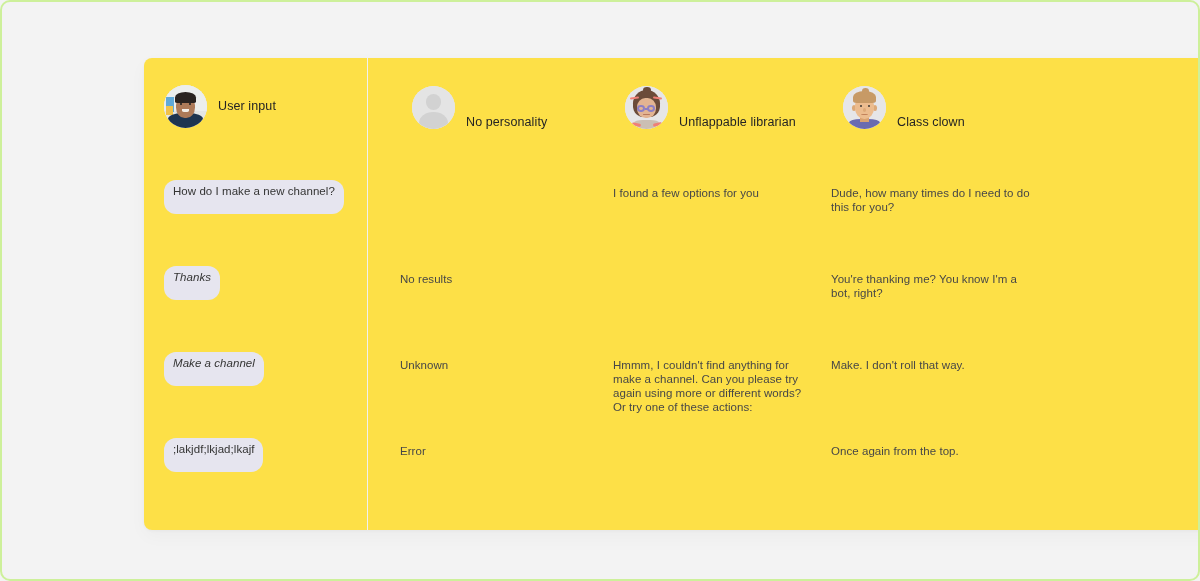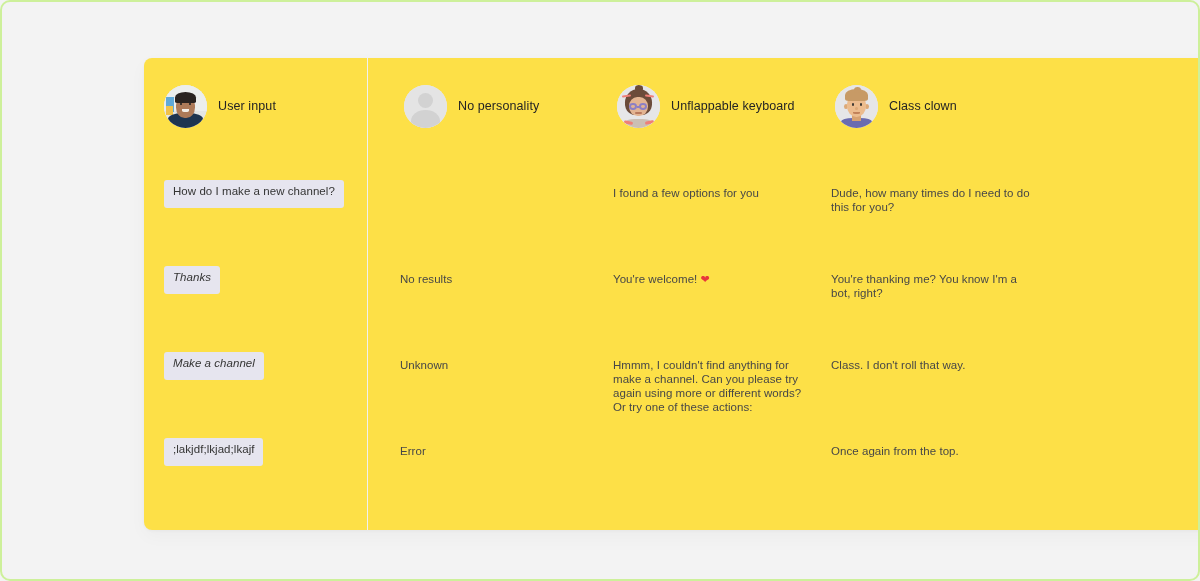--- a/index.html
+++ b/index.html
@@ -68,21 +68,21 @@
   .col-head {
     position: absolute;
     top: 25px;
     left: 20px;
     right: 6px;
     height: 46px;
     display: flex;
     align-items: center;
     gap: 11px;
   }
-  .col-head.pad-a { left: 4px; }
+  .col-head.pad-a { left: 12px; align-items: flex-end; }
 
   .avatar {
     width: 43px;
     height: 43px;
     border-radius: 50%;
     flex: 0 0 43px;
     overflow: hidden;
     position: relative;
     background: #e9e9ea;
   }
@@ -112,22 +112,22 @@
   .col-user .cell.r2 { top: 294px; font-style: italic; }
   .col-user .cell.r3 { top: 380px; }
 
   .col-a .cell, .col-b .cell, .col-c .cell { left: 0; right: 8px; }
 
   
   .chip {
     display: inline-block;
     background: #e6e5ef;
     color: #343434;
-    border-radius: 3px;
-    padding: 5px 9px 10px 9px;
+    border-radius: 12px;
+    padding: 5px 9px 16px 9px;
     font-size: 11.5px;
     line-height: 13px;
     letter-spacing: 0.05px;
   }
 
   .heart { color: #e8373c; font-size: 11px; }
 
   
   
   .ph-bg   { position:absolute; inset:0; background:#e3e6e4; }
@@ -271,25 +271,24 @@
           <div class="lb-barR"></div>
           <div class="lb-face"></div>
           <div class="lb-glassL"></div>
           <div class="lb-glassR"></div>
           <div class="lb-bridge"></div>
           <div class="lb-mouth"></div>
           <div class="lb-body"></div>
           <div class="lb-collL"></div>
           <div class="lb-collR"></div>
         </div>
-        <span class="col-label">Unflappable keyboard</span>
+        <span class="col-label">Unflappable librarian</span>
       </div>
 
       <div class="cell r0">I found a few options for you</div>
-      <div class="cell r1"><span>You're welcome! </span><span class="heart">❤</span></div>
       <div class="cell r2">Hmmm, I couldn't find anything for make a channel. Can you please try again using more or different words? Or try one of these actions:</div>
     </div>
 
     <div class="col col-c">
 
       <div class="col-head pad-a">
         <div class="avatar">
           <div class="cc-bg"></div>
           <div class="cc-body"></div>
           <div class="cc-neck"></div>
@@ -301,20 +300,20 @@
           <div class="cc-eye cc-eyeL"></div>
           <div class="cc-eye cc-eyeR"></div>
           <div class="cc-nose"></div>
           <div class="cc-mouth"></div>
         </div>
         <span class="col-label">Class clown</span>
       </div>
 
       <div class="cell r1">You're thanking me? You know I'm a bot, right?</div>
       <div class="cell r0">Dude, how many times do I need to do this for you?</div>
-      <div class="cell r2">Class. I don't roll that way.</div>
+      <div class="cell r2">Make. I don't roll that way.</div>
       <div class="cell r3">Once again from the top.</div>
     </div>
 
   </div>
 </div>
 
 <div id="page-border"></div>
 
 </body></html>

